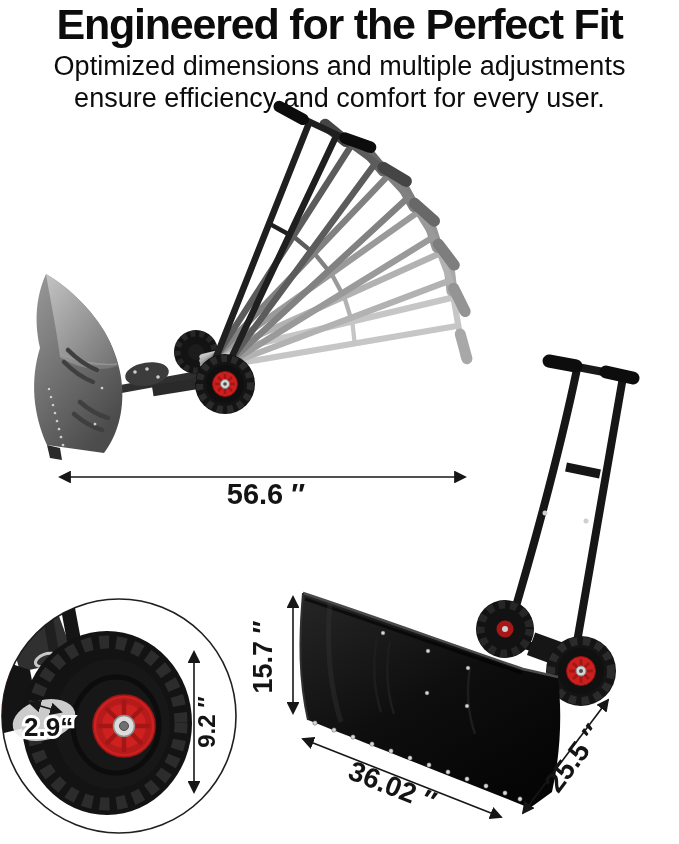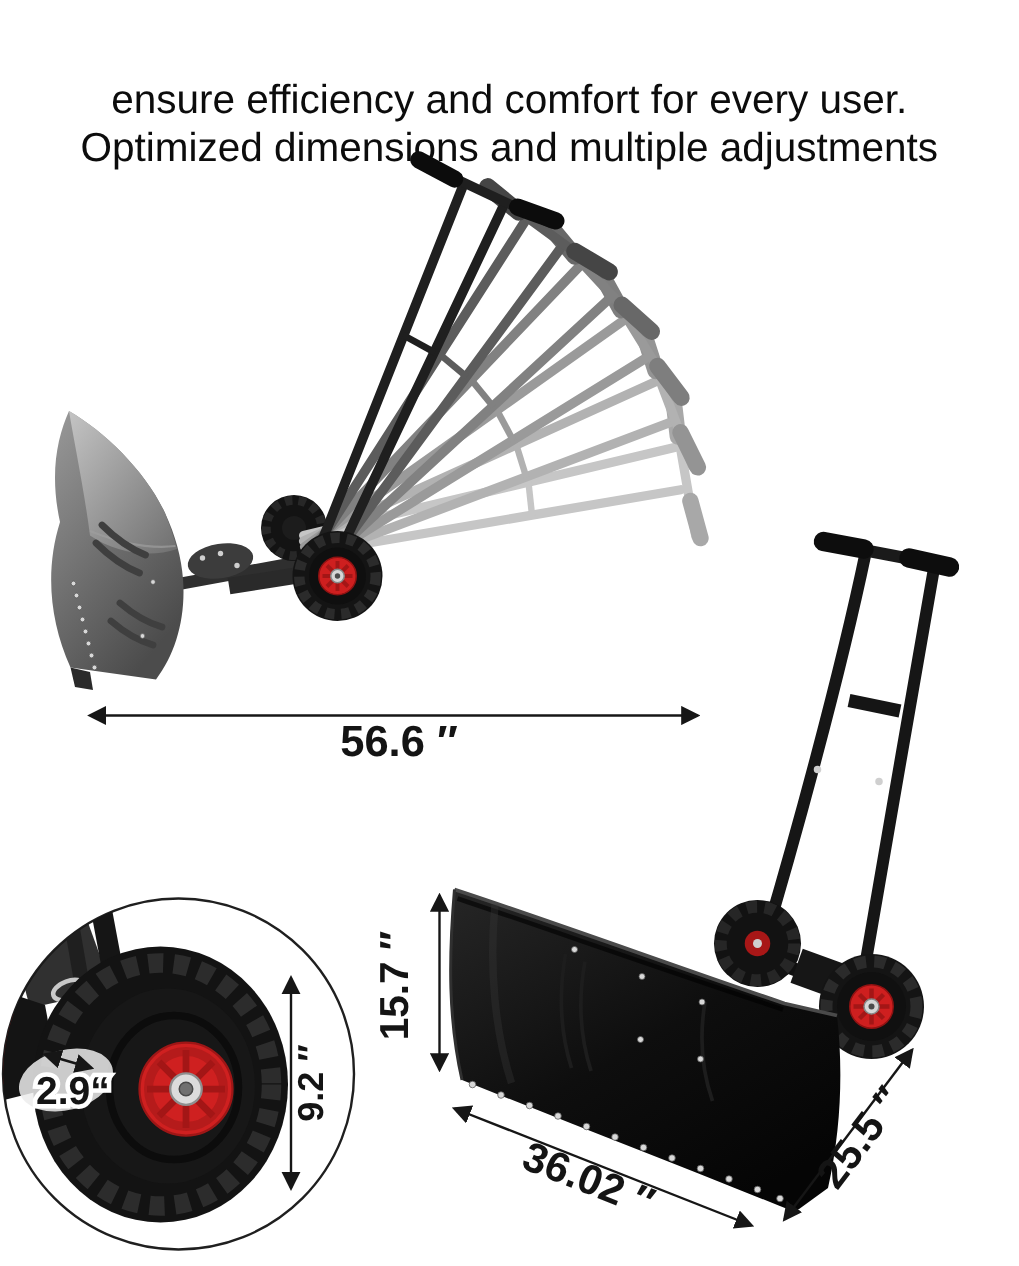--- a/index.html
+++ b/index.html
@@ -17,23 +17,24 @@
   .dimline{stroke:#161616;stroke-width:1.6;fill:none}
   .dim{fill:#141414;font-weight:bold;font-family:"Liberation Sans",sans-serif;}
   .rivet{fill:#d8d8d8;stroke:#555;stroke-width:.5}
   .halo{paint-order:stroke;stroke:#ffffff;stroke-width:6;}
 </style>
 </head>
 <body>
 
 <div class="canvas">
 
+  <div class="title">Engineered for the Perfect Fit</div>
   <div class="subtitle">
+    <div>Optimized dimensions and multiple adjustments</div>
     <div>ensure efficiency and comfort for every user.</div>
-    <div>Optimized dimensions and multiple adjustments</div>
   </div>
 
   <svg width="679" height="844" viewBox="0 0 679 844">
     <defs>
       <linearGradient id="gFin" x1="0" y1="0" x2="1" y2="1">
         <stop offset="0" stop-color="#c4c4c4"></stop>
           <stop offset="1" stop-color="#6f6f6f"></stop>
       </linearGradient>
       <linearGradient id="gSkirt" x1="0" y1="0" x2="0.6" y2="1">
         <stop offset="0" stop-color="#9a9a9a"></stop>

